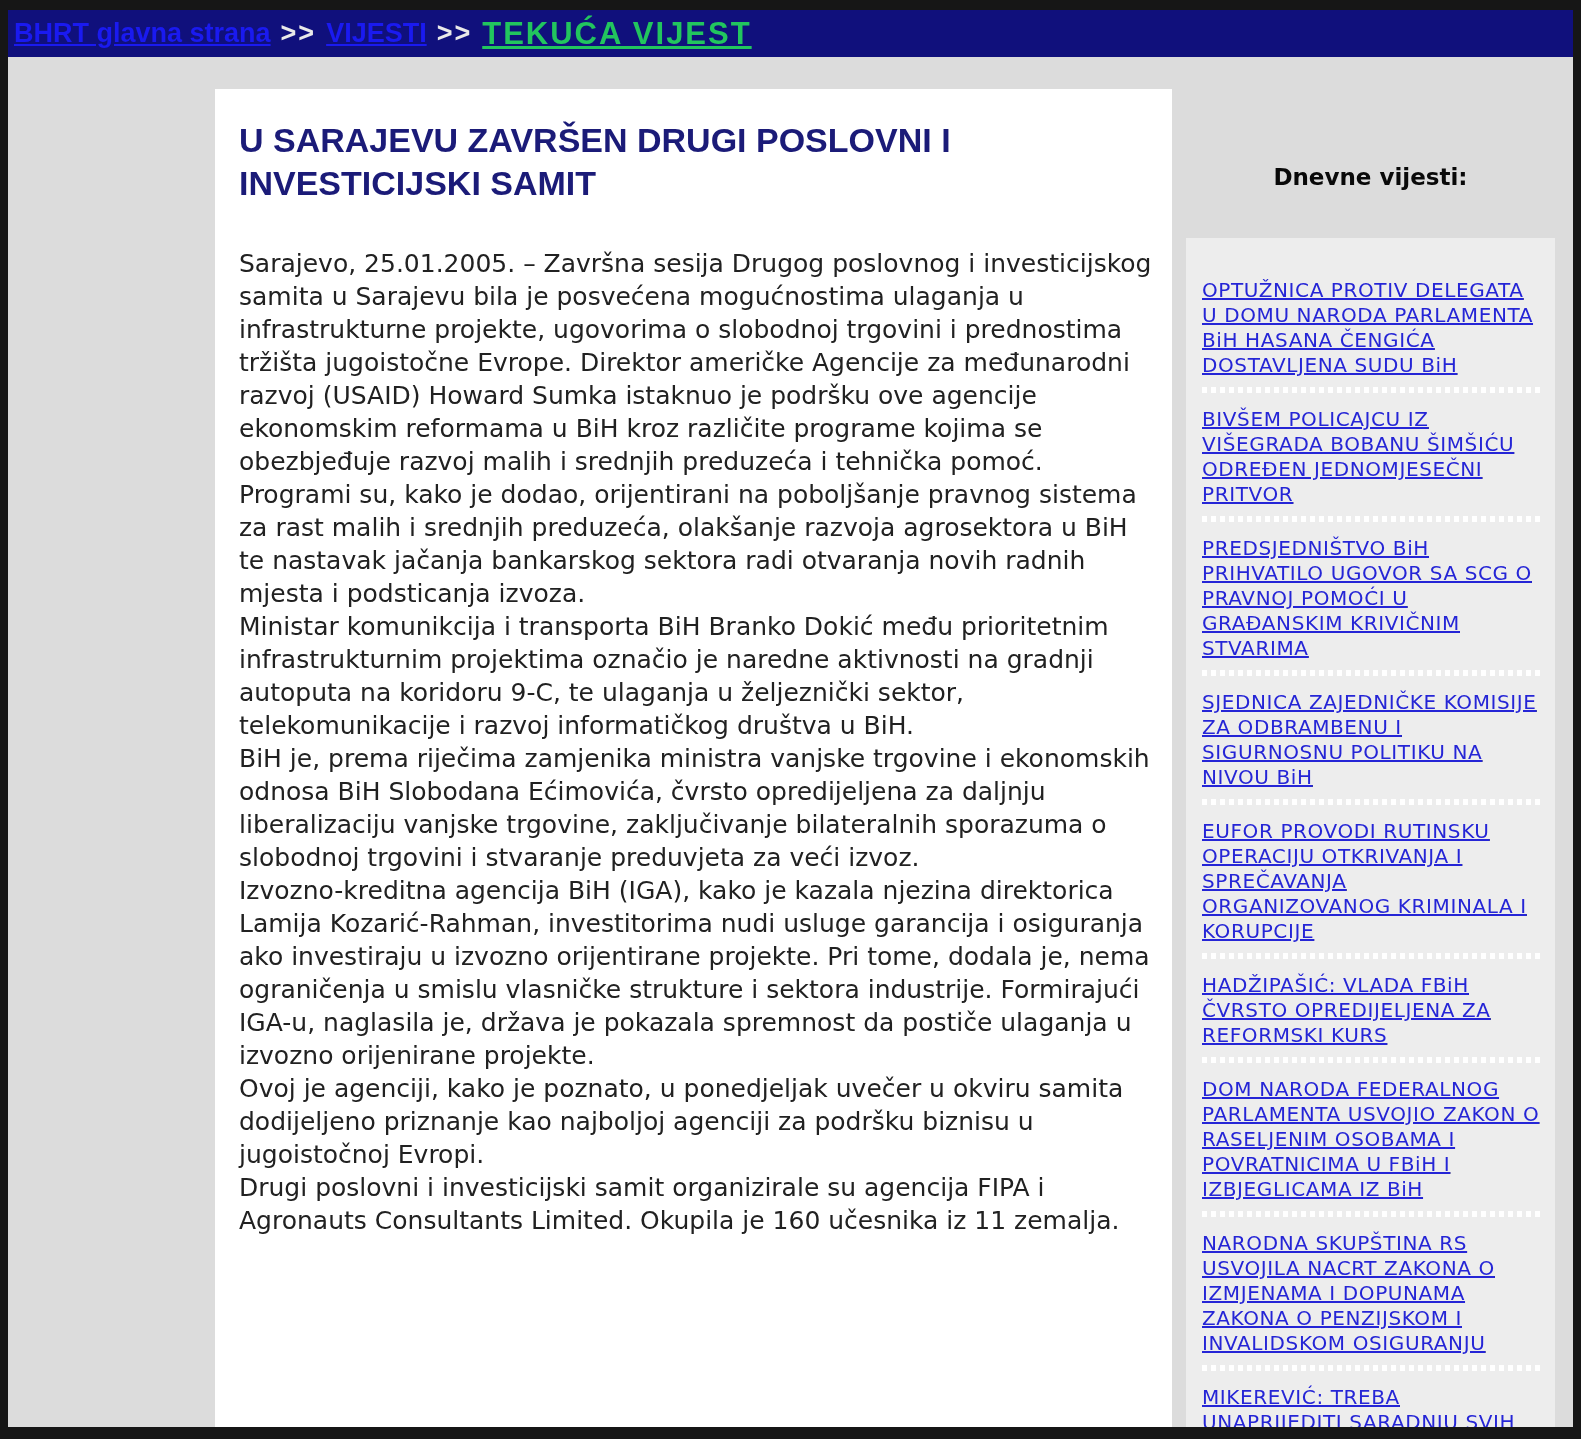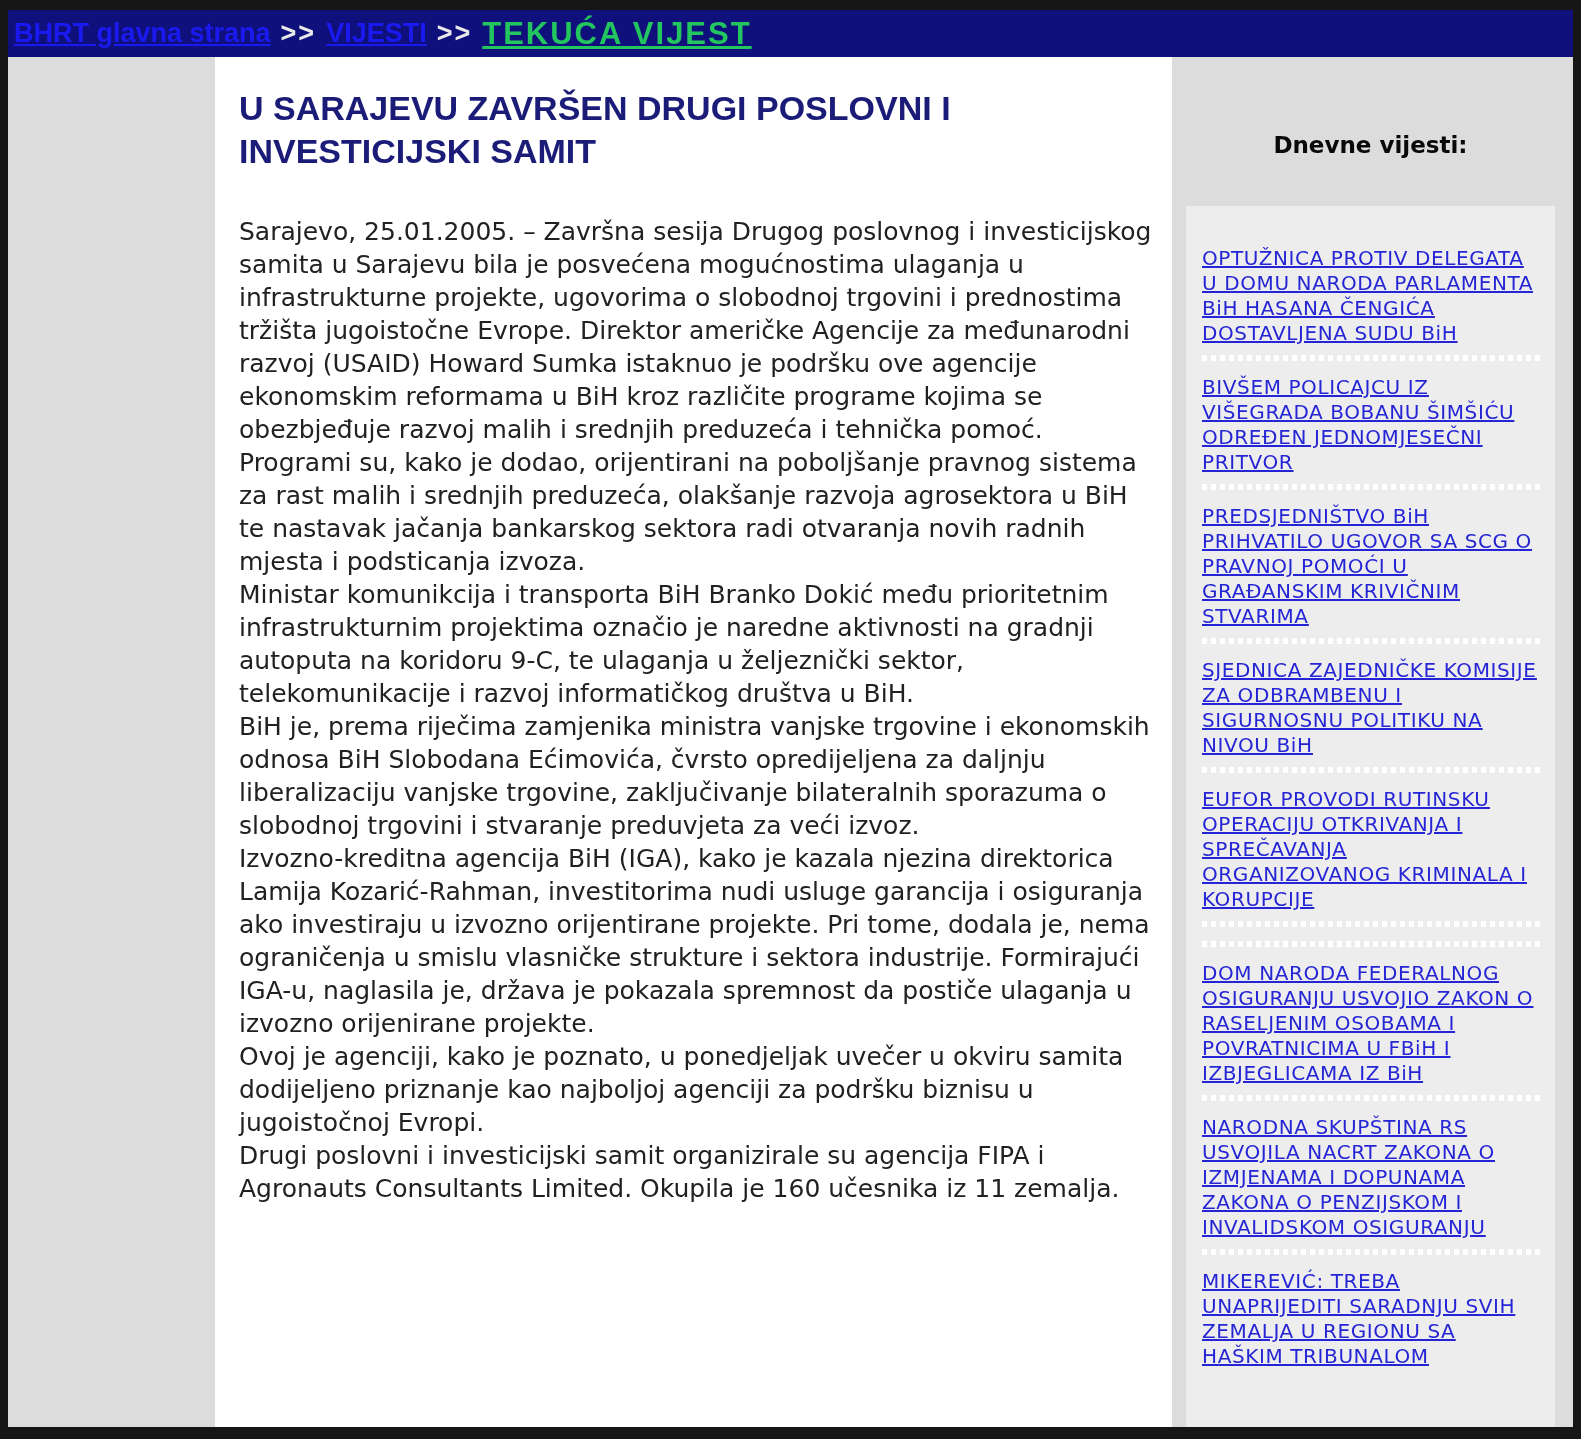--- a/index.html
+++ b/index.html
@@ -56,20 +56,21 @@
     letter-spacing: 2px;
     font-family: "Liberation Sans", sans-serif;
     text-decoration: underline;
   }
 
   
   .content-row {
     flex: 1 1 auto;
     display: flex;
     overflow: hidden;
+    margin-top: 32px;
   }
   .left-col {
     flex: 0 0 207px;
     background: #dcdcdc;
   }
   .main {
     flex: 0 0 957px;
     background: #ffffff;
     padding: 30px 18px 20px 24px;
     overflow: hidden;
@@ -191,25 +192,26 @@
               <a class="sb-link" href="#">SJEDNICA ZAJEDNIČKE KOMISIJE ZA ODBRAMBENU I SIGURNOSNU POLITIKU NA NIVOU BiH</a>
               <div class="dots"></div>
             </div>
 
             <div class="sb-item">
               <a class="sb-link" href="#">EUFOR PROVODI RUTINSKU OPERACIJU OTKRIVANJA I SPREČAVANJA ORGANIZOVANOG KRIMINALA I KORUPCIJE</a>
               <div class="dots"></div>
             </div>
 
             <div class="sb-item">
-              <div class="dots"></div>
-            </div>
-
-            <div class="sb-item">
-              <a class="sb-link" href="#">DOM NARODA FEDERALNOG OSIGURANJU USVOJIO ZAKON O RASELJENIM OSOBAMA I POVRATNICIMA U FBiH I IZBJEGLICAMA IZ BiH</a>
+              <a class="sb-link" href="#">HADŽIPAŠIĆ: VLADA FBiH ČVRSTO OPREDIJELJENA ZA REFORMSKI KURS</a>
+              <div class="dots"></div>
+            </div>
+
+            <div class="sb-item">
+              <a class="sb-link" href="#">DOM NARODA FEDERALNOG PARLAMENTA USVOJIO ZAKON O RASELJENIM OSOBAMA I POVRATNICIMA U FBiH I IZBJEGLICAMA IZ BiH</a>
               <div class="dots"></div>
             </div>
 
             <div class="sb-item">
               <a class="sb-link" href="#">NARODNA SKUPŠTINA RS USVOJILA NACRT ZAKONA O IZMJENAMA I DOPUNAMA ZAKONA O PENZIJSKOM I INVALIDSKOM OSIGURANJU</a>
               <div class="dots"></div>
             </div>
 
             <div class="sb-item">
               <a class="sb-link" href="#">MIKEREVIĆ: TREBA UNAPRIJEDITI SARADNJU SVIH ZEMALJA U REGIONU SA HAŠKIM TRIBUNALOM</a>

